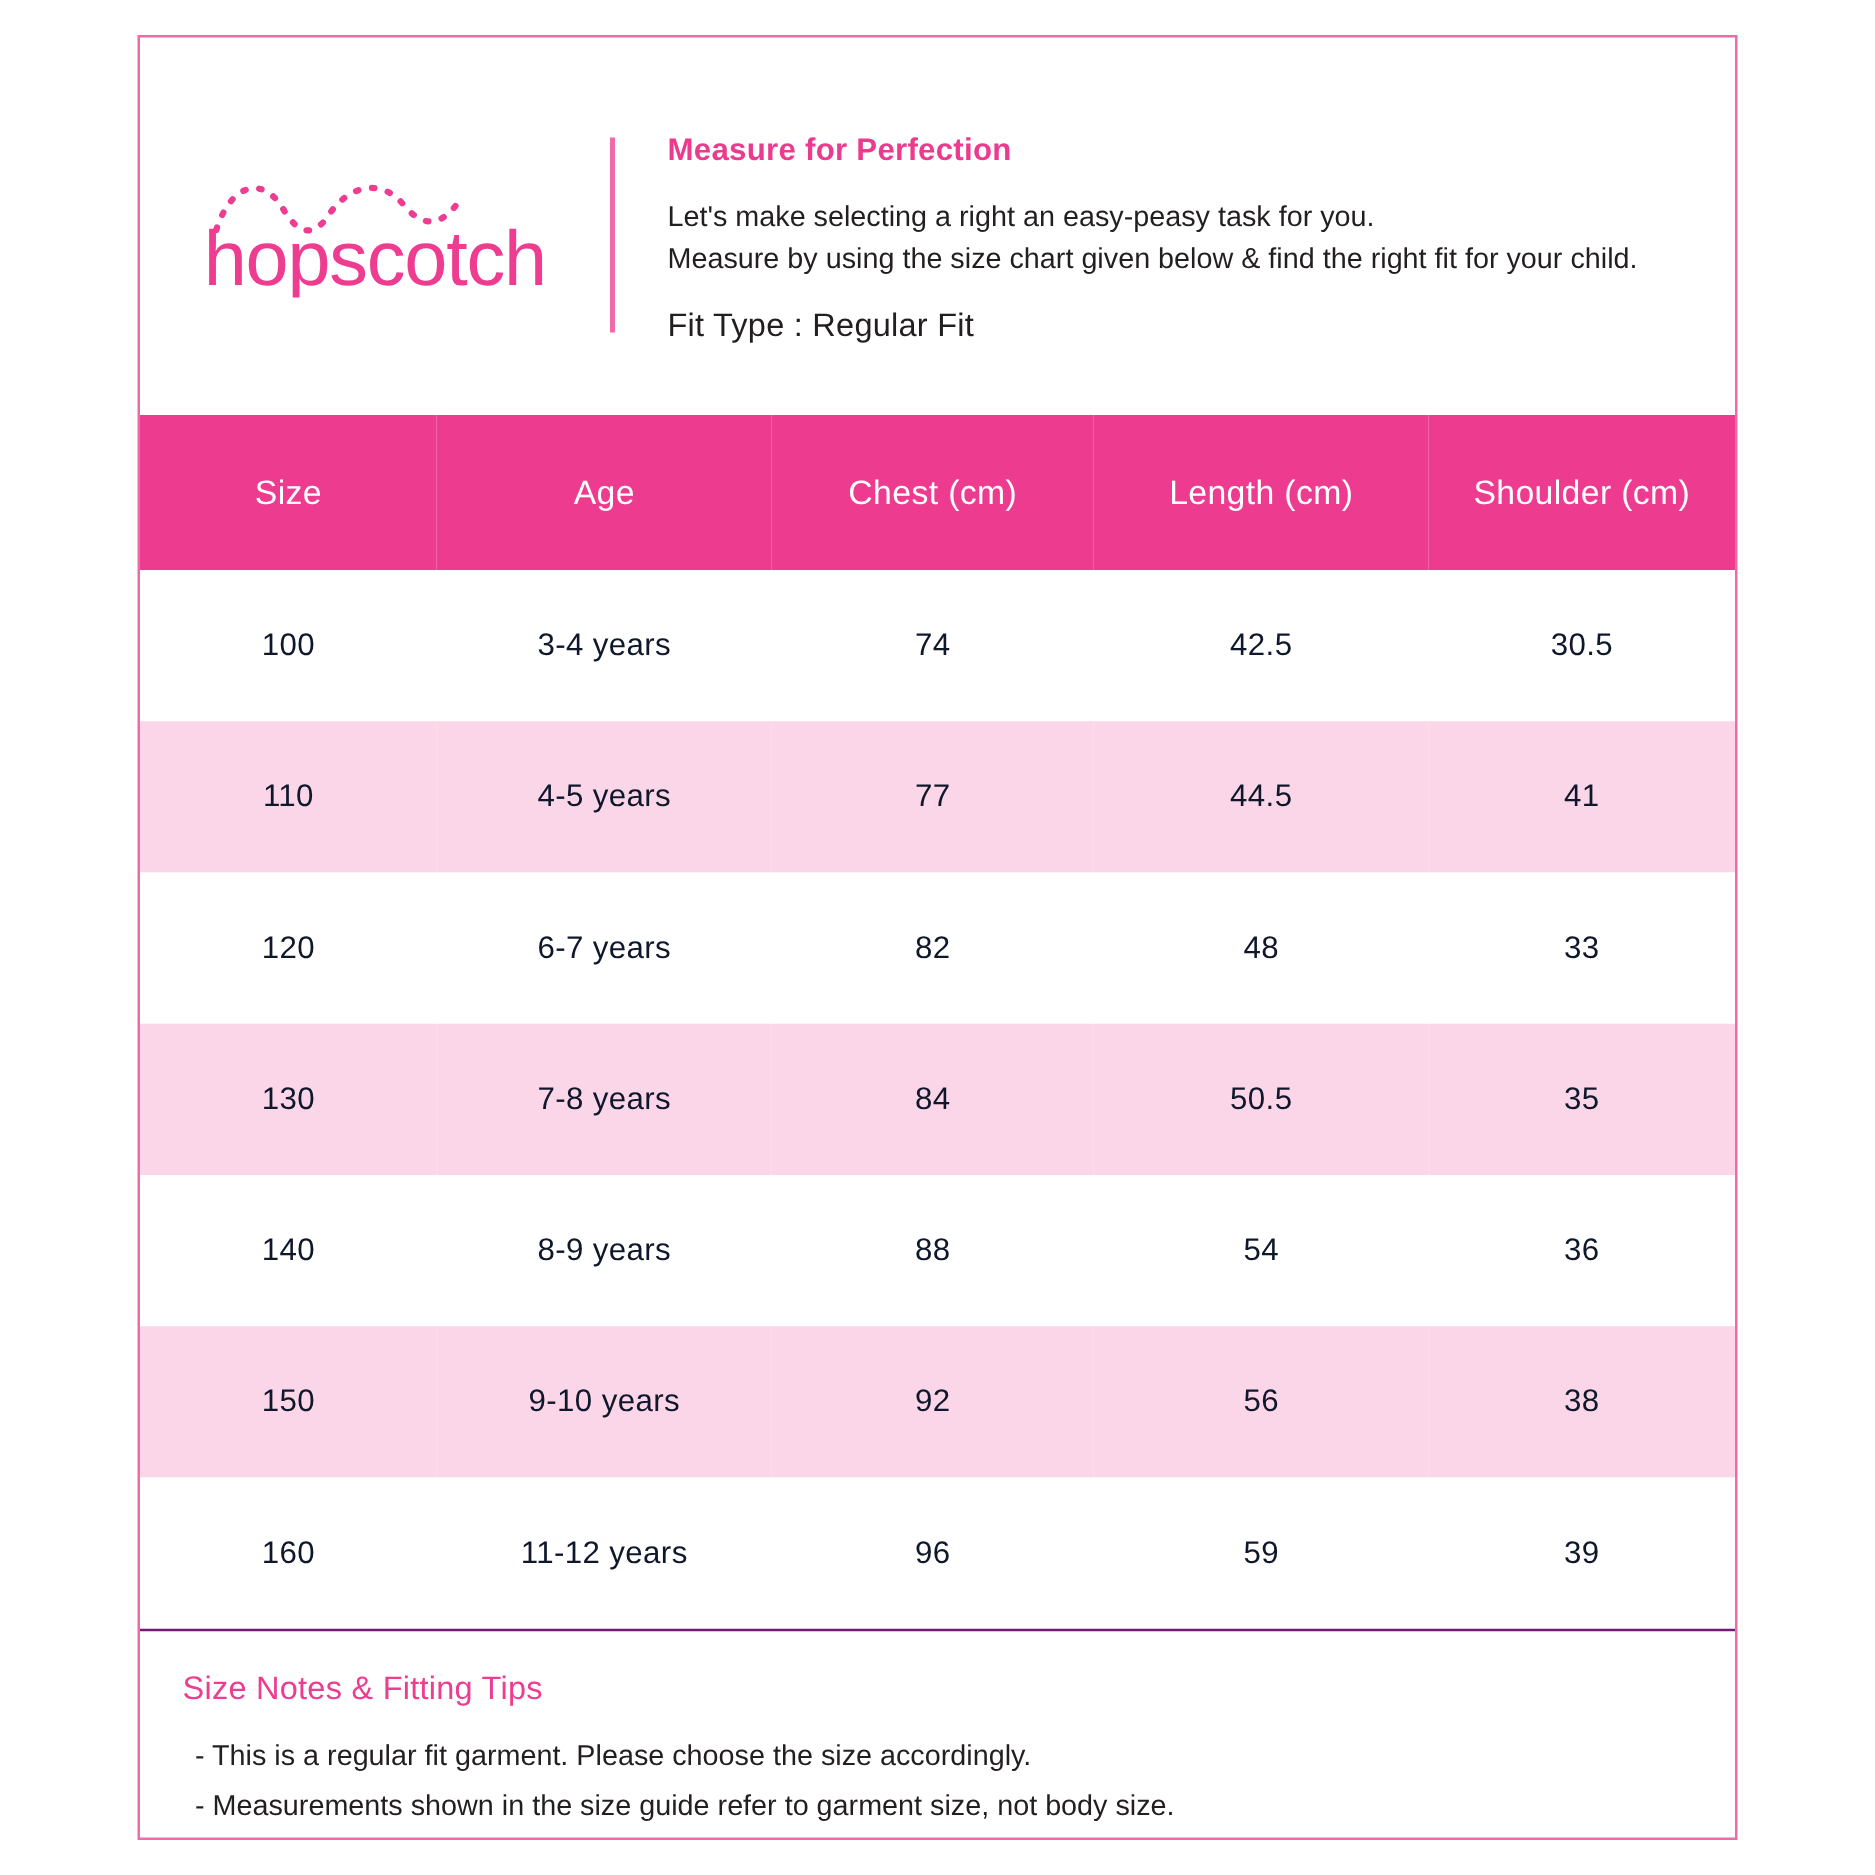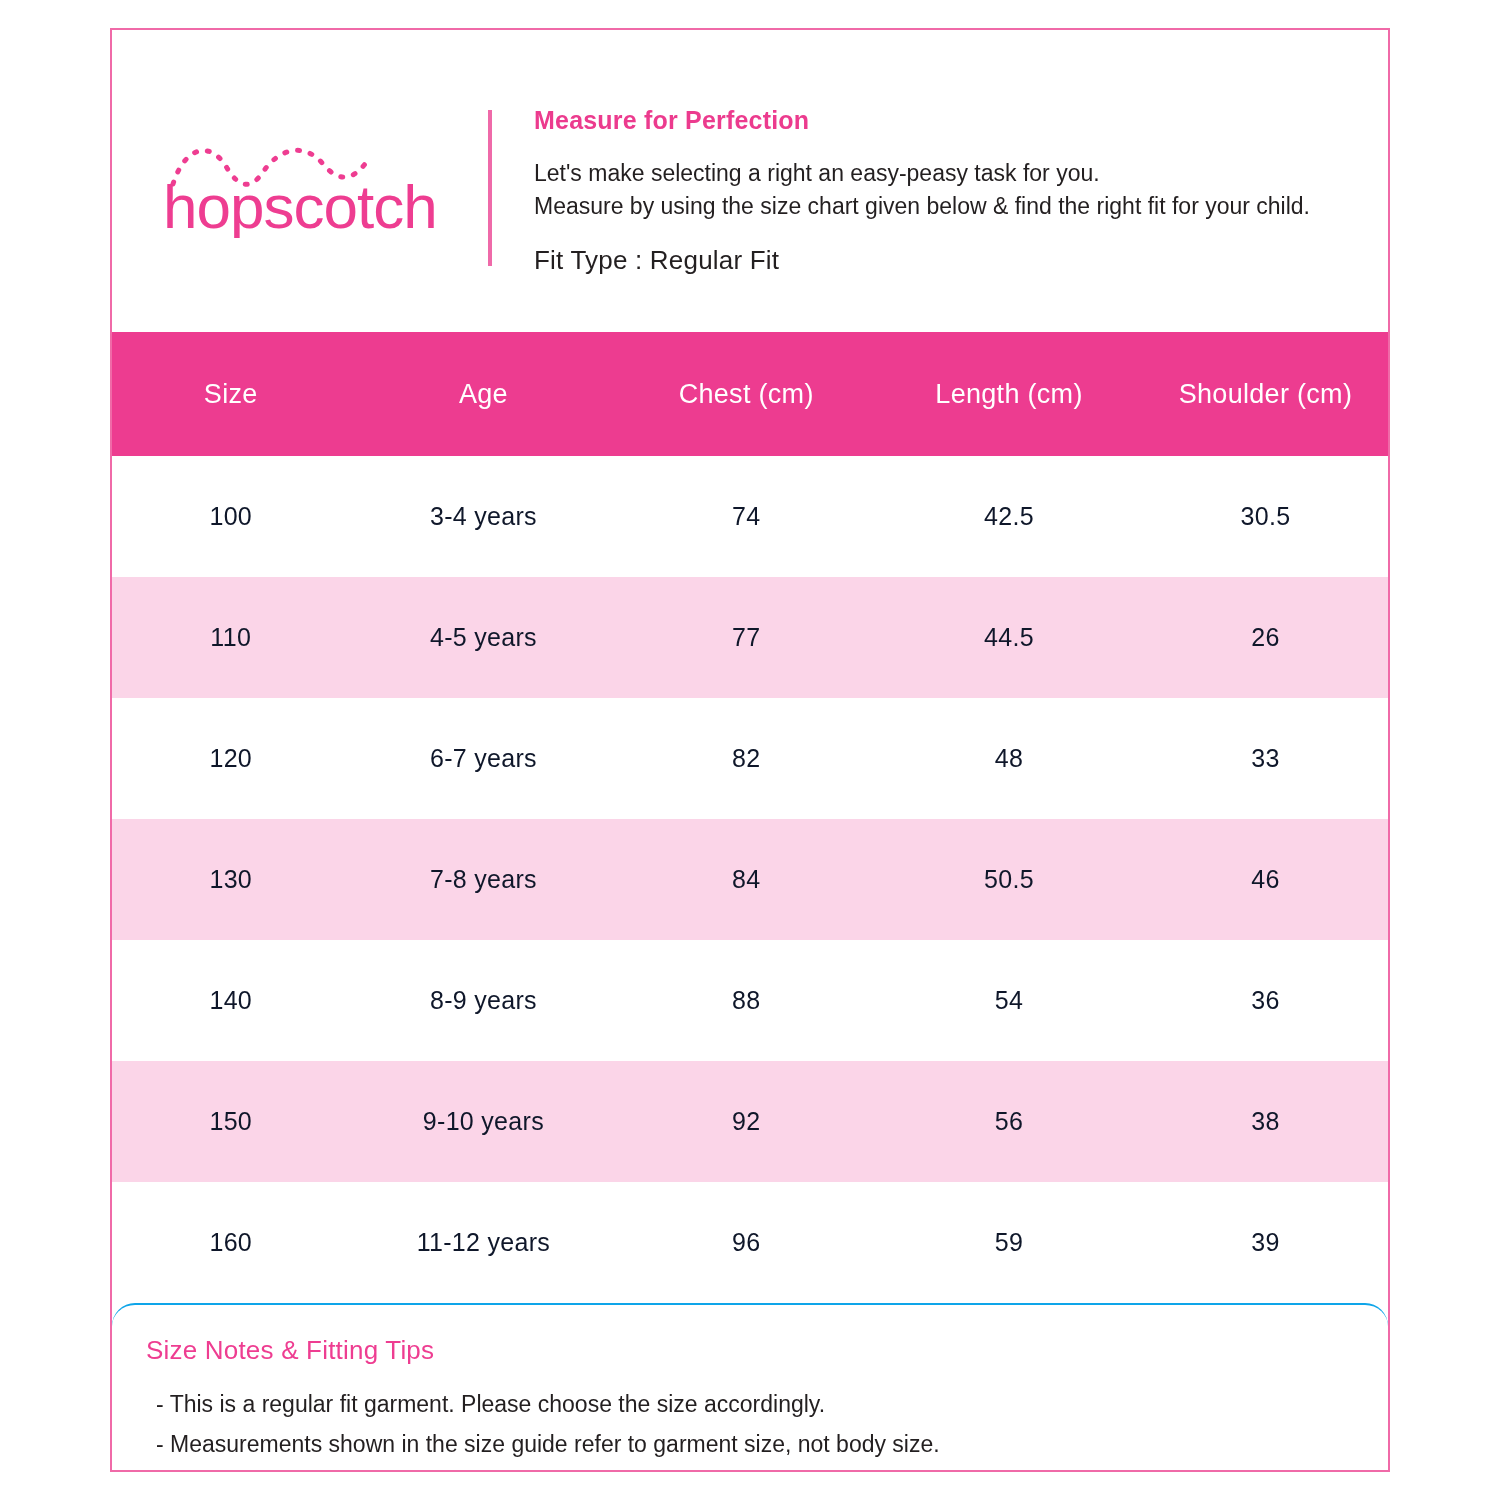--- a/index.html
+++ b/index.html
@@ -127,25 +127,24 @@
   }
 
   .col-size { width: 18.6%; }
   .col-age { width: 21.0%; }
   .col-chest { width: 20.2%; }
   .col-length { width: 21.0%; }
   .col-shoulder { width: 19.2%; }
 
   
   .notes {
-    border-top: 2px solid #0ea5e9;
+    border-top: 2px solid #701a75;
     padding: 30px 0 0 30px;
     box-sizing: border-box;
     flex: 1 1 auto;
-    border-radius: 23px;
   }
 
   .notes-title {
     color: #ee3d91;
     font-size: 26px;
     margin: 0 0 18px 4px;
     letter-spacing: 0.2px;
   }
 
   .note-line {
@@ -197,35 +196,35 @@
           <td>3-4 years</td>
           <td>74</td>
           <td>42.5</td>
           <td>30.5</td>
         </tr>
         <tr class="alt">
           <td>110</td>
           <td>4-5 years</td>
           <td>77</td>
           <td>44.5</td>
-          <td>26</td>
+          <td>41</td>
         </tr>
         <tr class="plain">
           <td>120</td>
           <td>6-7 years</td>
           <td>82</td>
           <td>48</td>
           <td>33</td>
         </tr>
         <tr class="alt">
           <td>130</td>
           <td>7-8 years</td>
           <td>84</td>
           <td>50.5</td>
-          <td>46</td>
+          <td>35</td>
         </tr>
         <tr class="plain">
           <td>140</td>
           <td>8-9 years</td>
           <td>88</td>
           <td>54</td>
           <td>36</td>
         </tr>
         <tr class="alt">
           <td>150</td>

